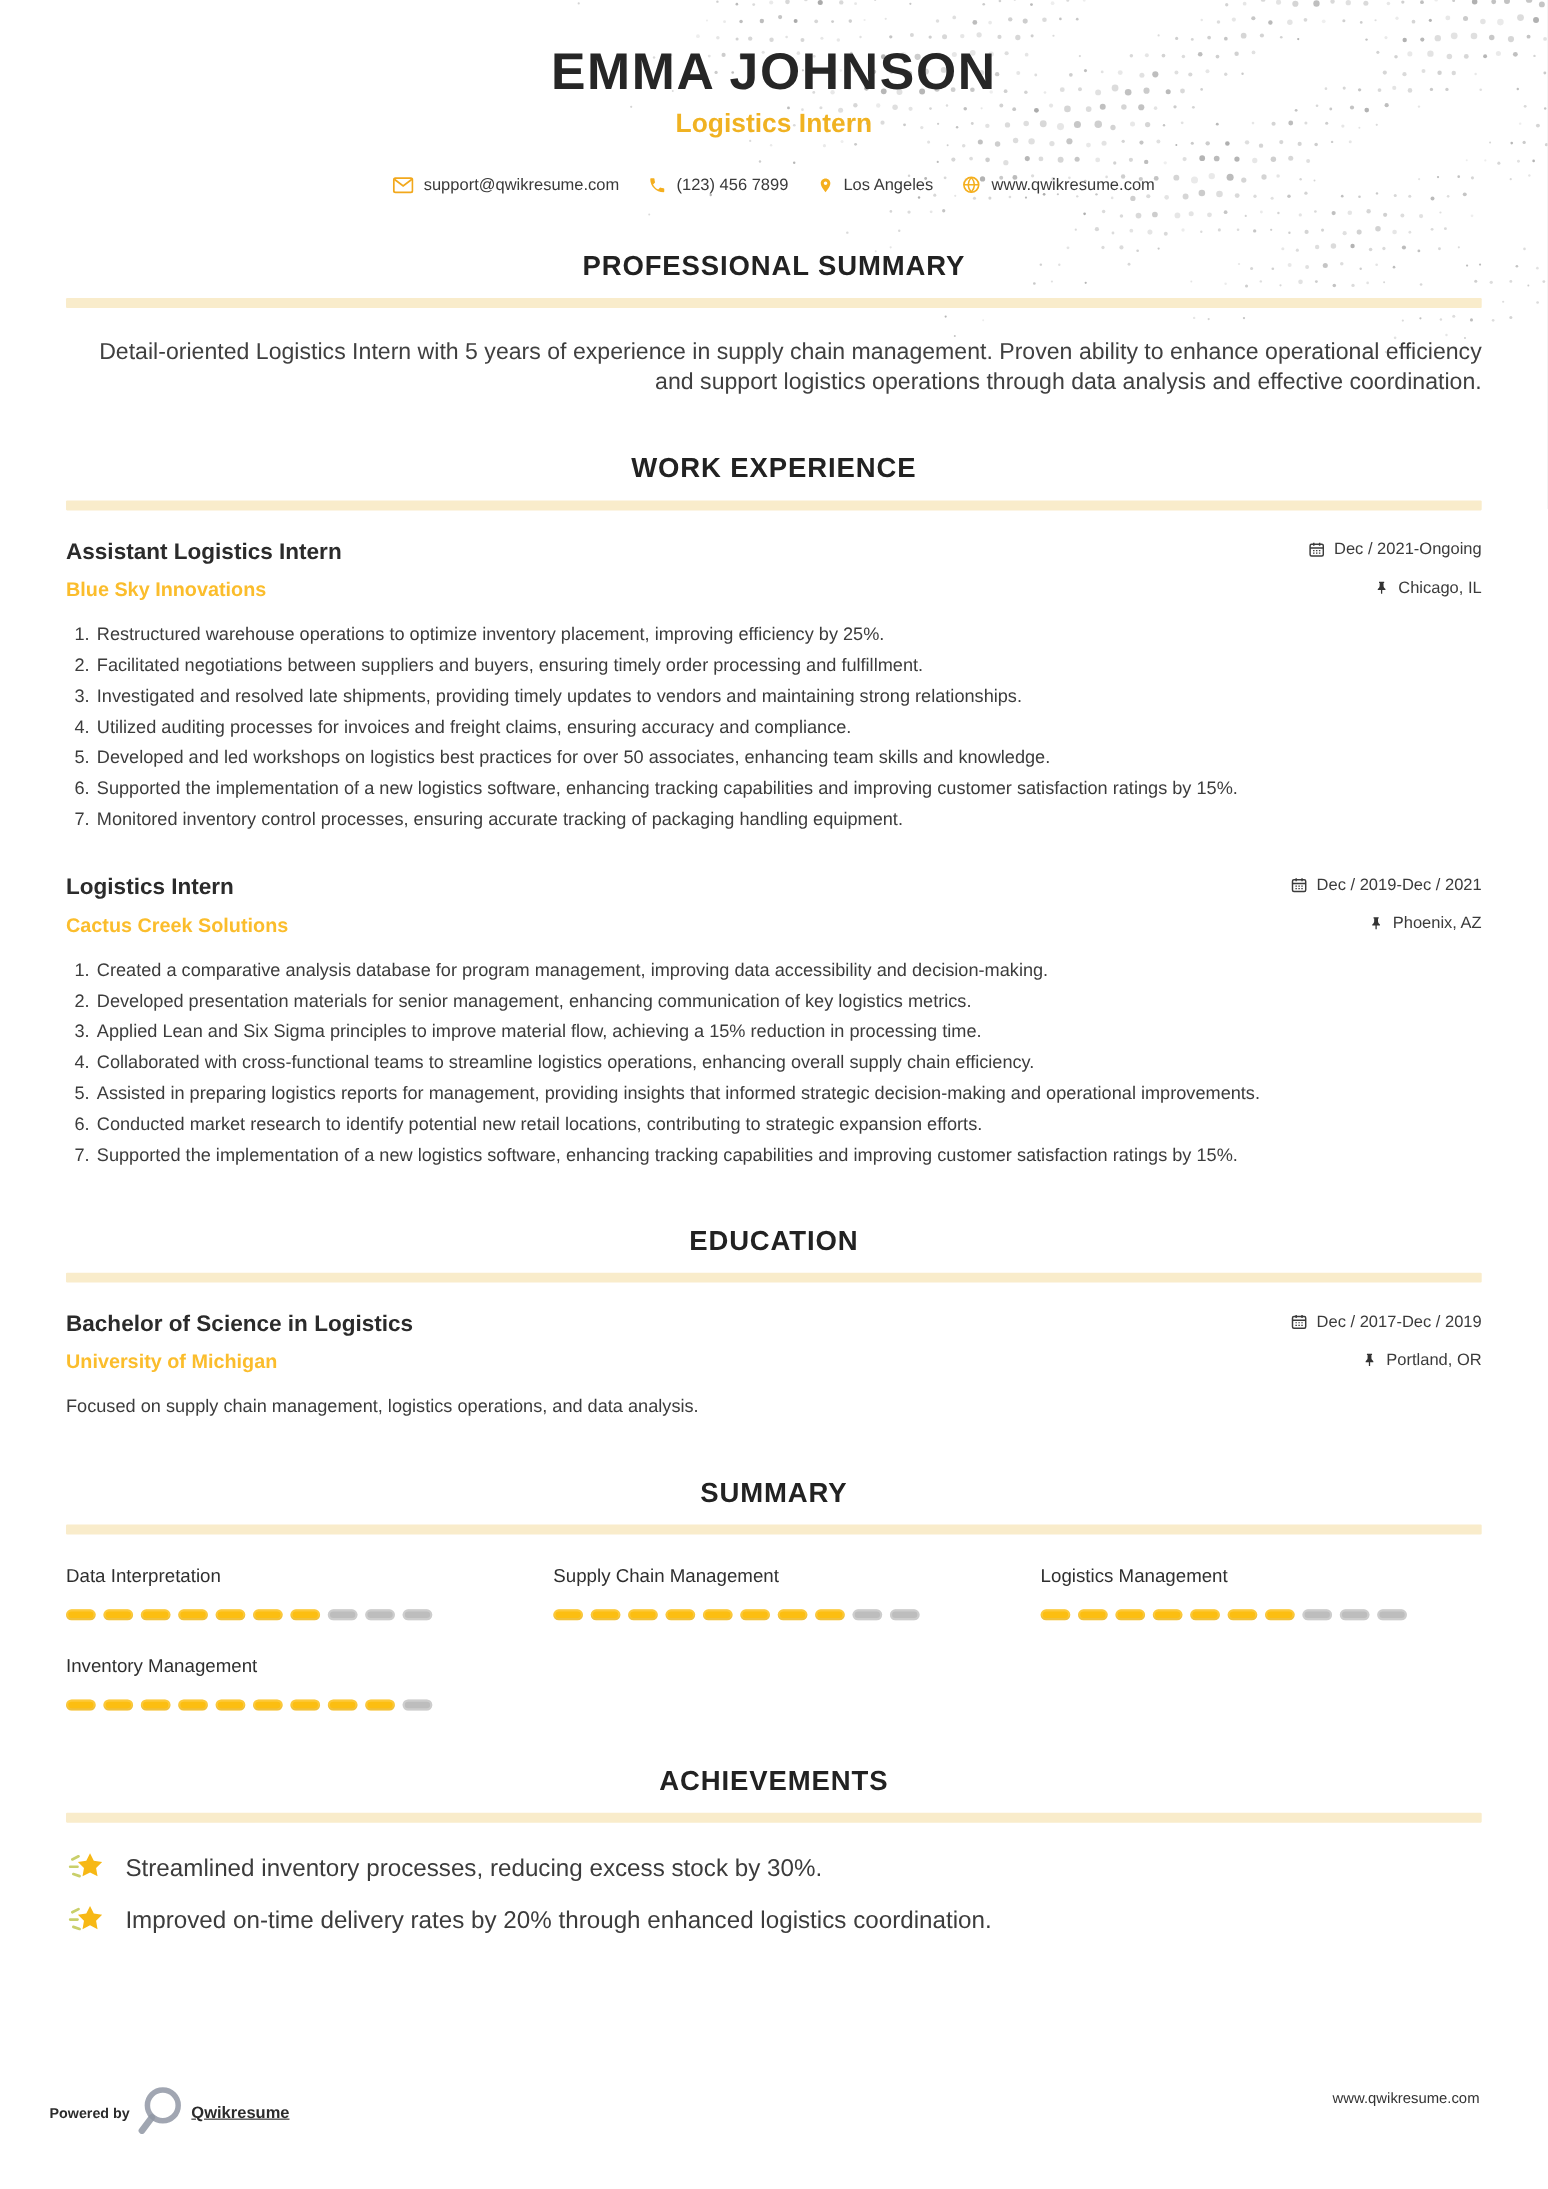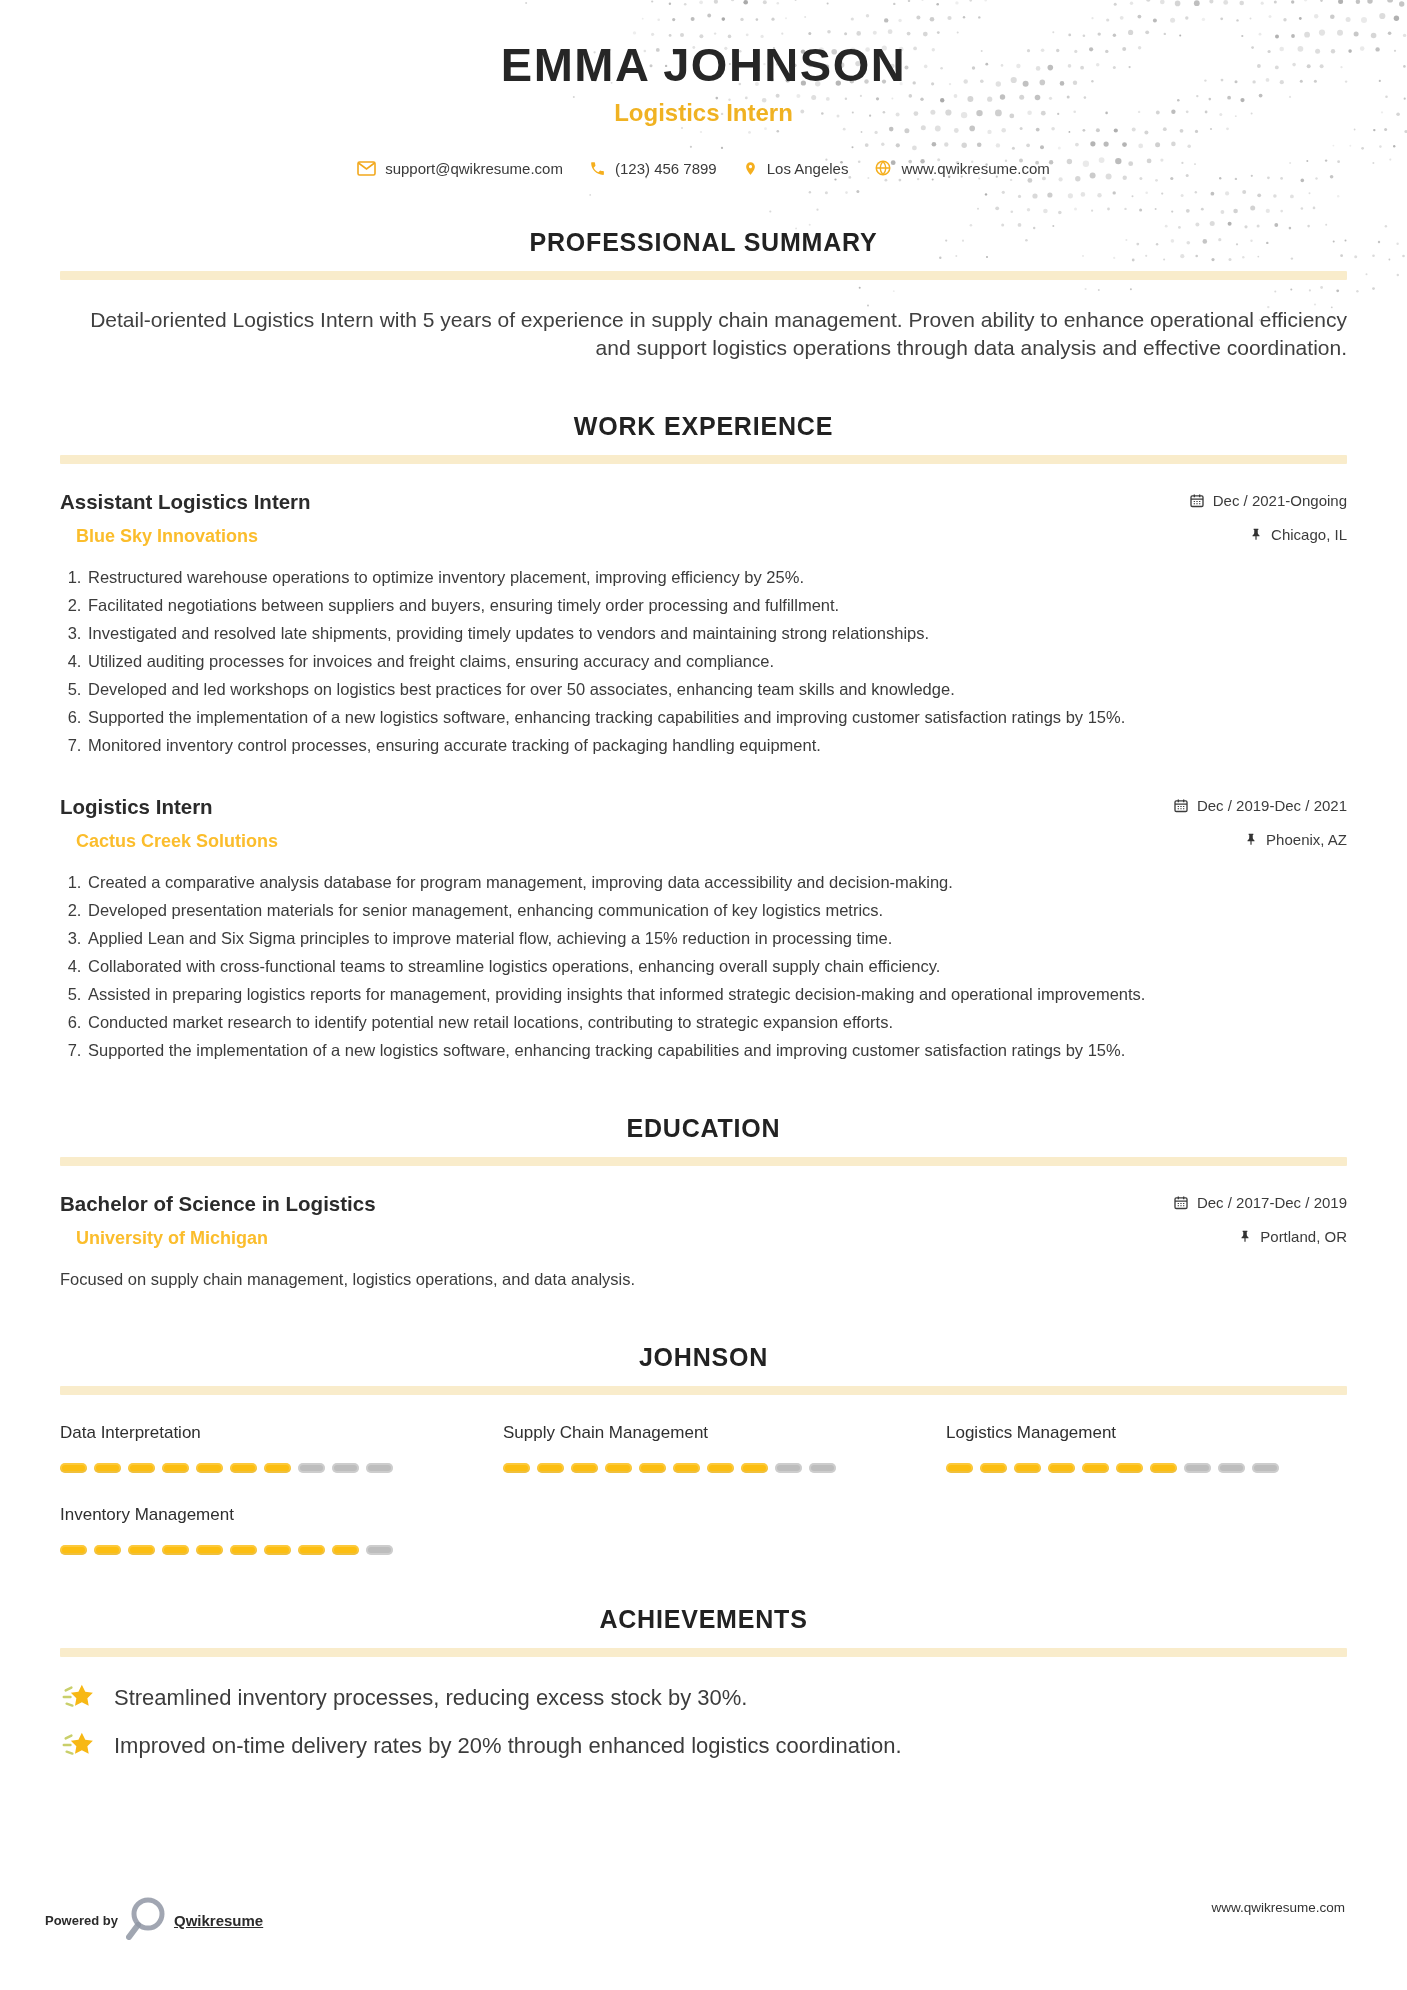--- a/index.html
+++ b/index.html
@@ -43,21 +43,21 @@
 
   
   .job{margin-top:26px;}
   .job + .job{margin-top:36px;}
   .job-row{display:flex;justify-content:space-between;align-items:baseline;}
   .job-title{font-size:20.5px;font-weight:700;color:#2b2b2b;}
   .edu-title{font-size:20.5px;font-weight:700;color:#2b2b2b;}
   .company{font-size:18px;font-weight:600;color:var(--accent_light,#FBBD2C);margin-top:10px;}
   .meta{display:flex;align-items:flex-start;gap:8px;font-size:15px;color:#3b3b3b;white-space:nowrap;}
   .meta svg{display:block;}
-  .job-row.second{margin-top:2px;margin-left:16px;}
+  .job-row.second{margin-top:2px;}
   ol.bullets{margin:16px 0 0 0;padding-left:26px;font-size:16.5px;line-height:28px;color:#3c3c3c;}
   ol.bullets li{padding-left:2px;}
   .edu-desc{margin-top:16px;font-size:16.5px;line-height:28px;color:#3c3c3c;}
 
   
   .skills-grid{
     margin-top:28px;display:grid;grid-template-columns:repeat(3,1fr);
     column-gap:42px;row-gap:32px;
   }
   .skill-label{font-size:17px;color:#2f2f2f;}
@@ -880,21 +880,21 @@
                 </svg>
             </span>
             <span>Portland, OR</span>
           </div>
         </div>
         <div class="edu-desc">Focused on supply chain management, logistics operations, and data analysis.</div>
       </div>
     </div>
 
     <div class="section">
-      <div class="section-heading">JOHNSON</div>
+      <div class="section-heading">SUMMARY</div>
       <div class="divider"></div>
 
       <div class="skills-grid">
         <div class="skill">
           <div class="skill-label">Data Interpretation</div>
           <div class="skill-bar">
               <span class="seg on"></span>
               <span class="seg on"></span>
               <span class="seg on"></span>
               <span class="seg on"></span>

